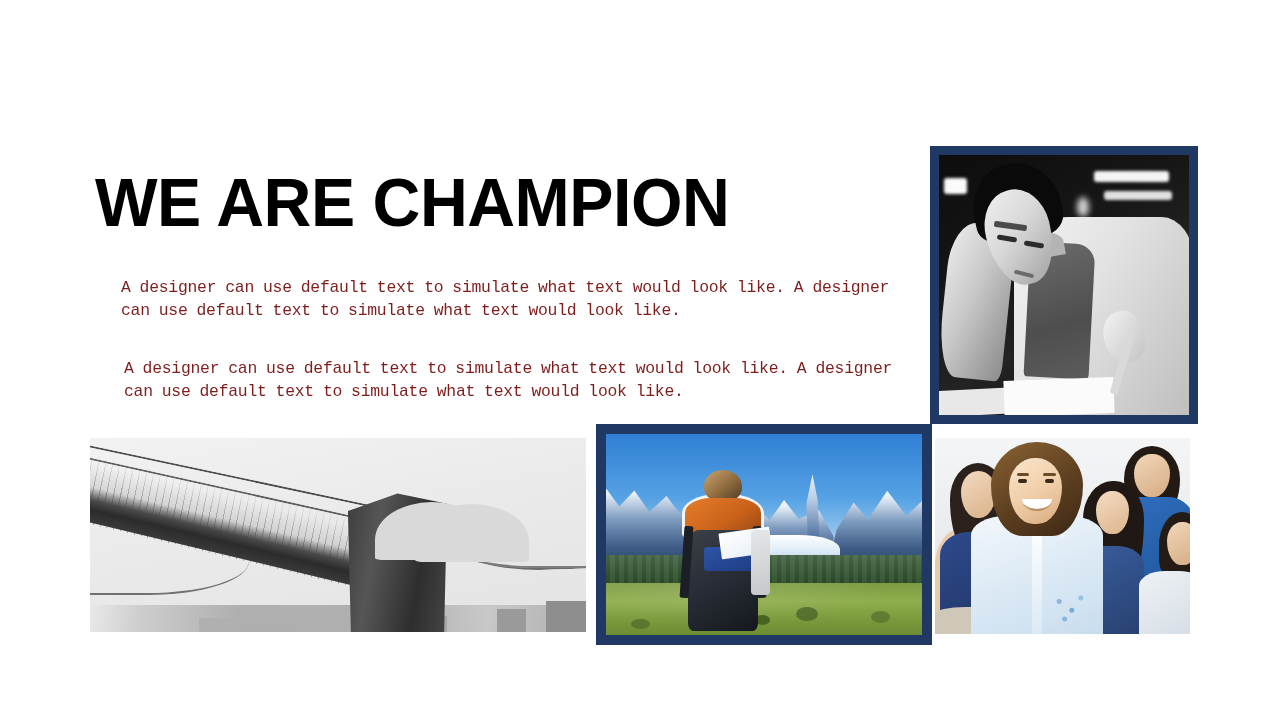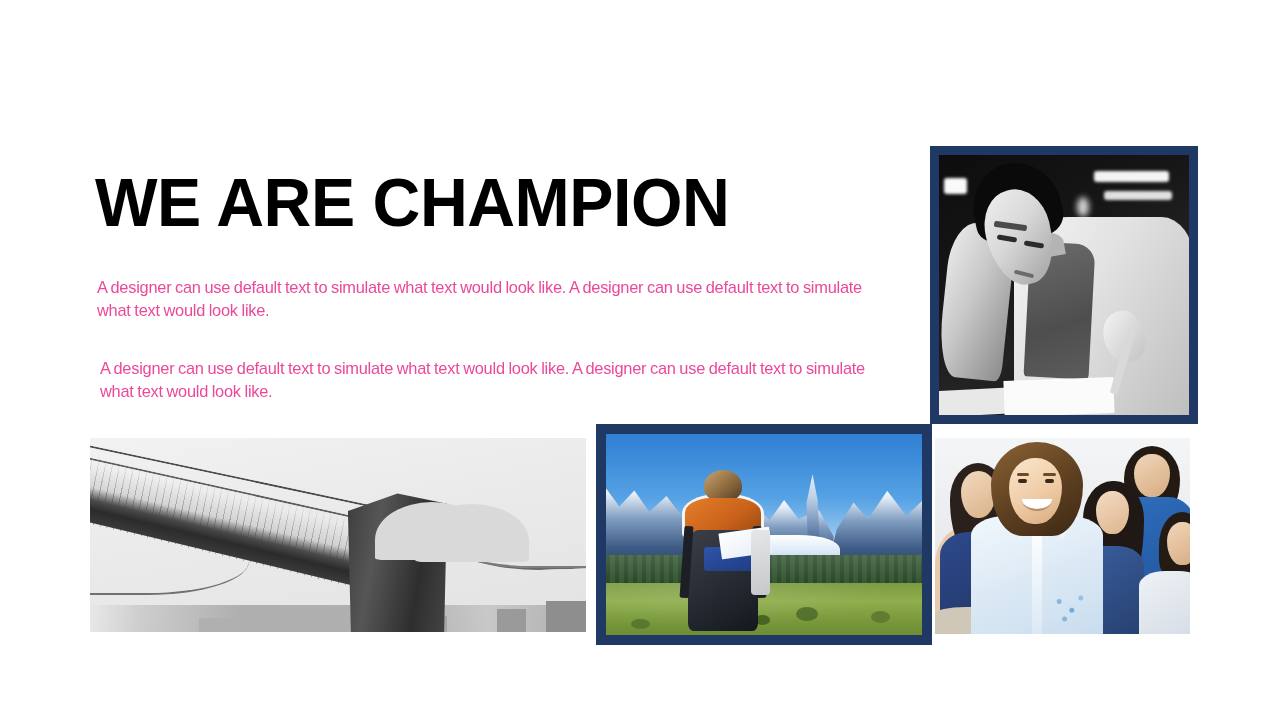--- a/index.html
+++ b/index.html
@@ -29,27 +29,28 @@
     font-size: 69px;
     line-height: 1.0;
     letter-spacing: -0.5px;
     color: #000000;
     white-space: nowrap;
     transform: scaleX(0.96);
     transform-origin: left top;
   }
   .body-text {
     position: absolute;
-    font-family: Liberation Sans, sans-serif;
+    font-family: Liberation Mono, monospace;
     font-size: 16.4px;
     line-height: 1.42;
-    color: #ec4899;
+    color: #7f1d1d;
     width: 770px;
     letter-spacing: -0.25px;
     word-spacing: -0.6px;
+    margin-left: 24px;
   }
   .body-text.p1 {
     left: 97px;
     top: 276px;
   }
   .body-text.p2 {
     left: 100px;
     top: 357px;
   }
 

